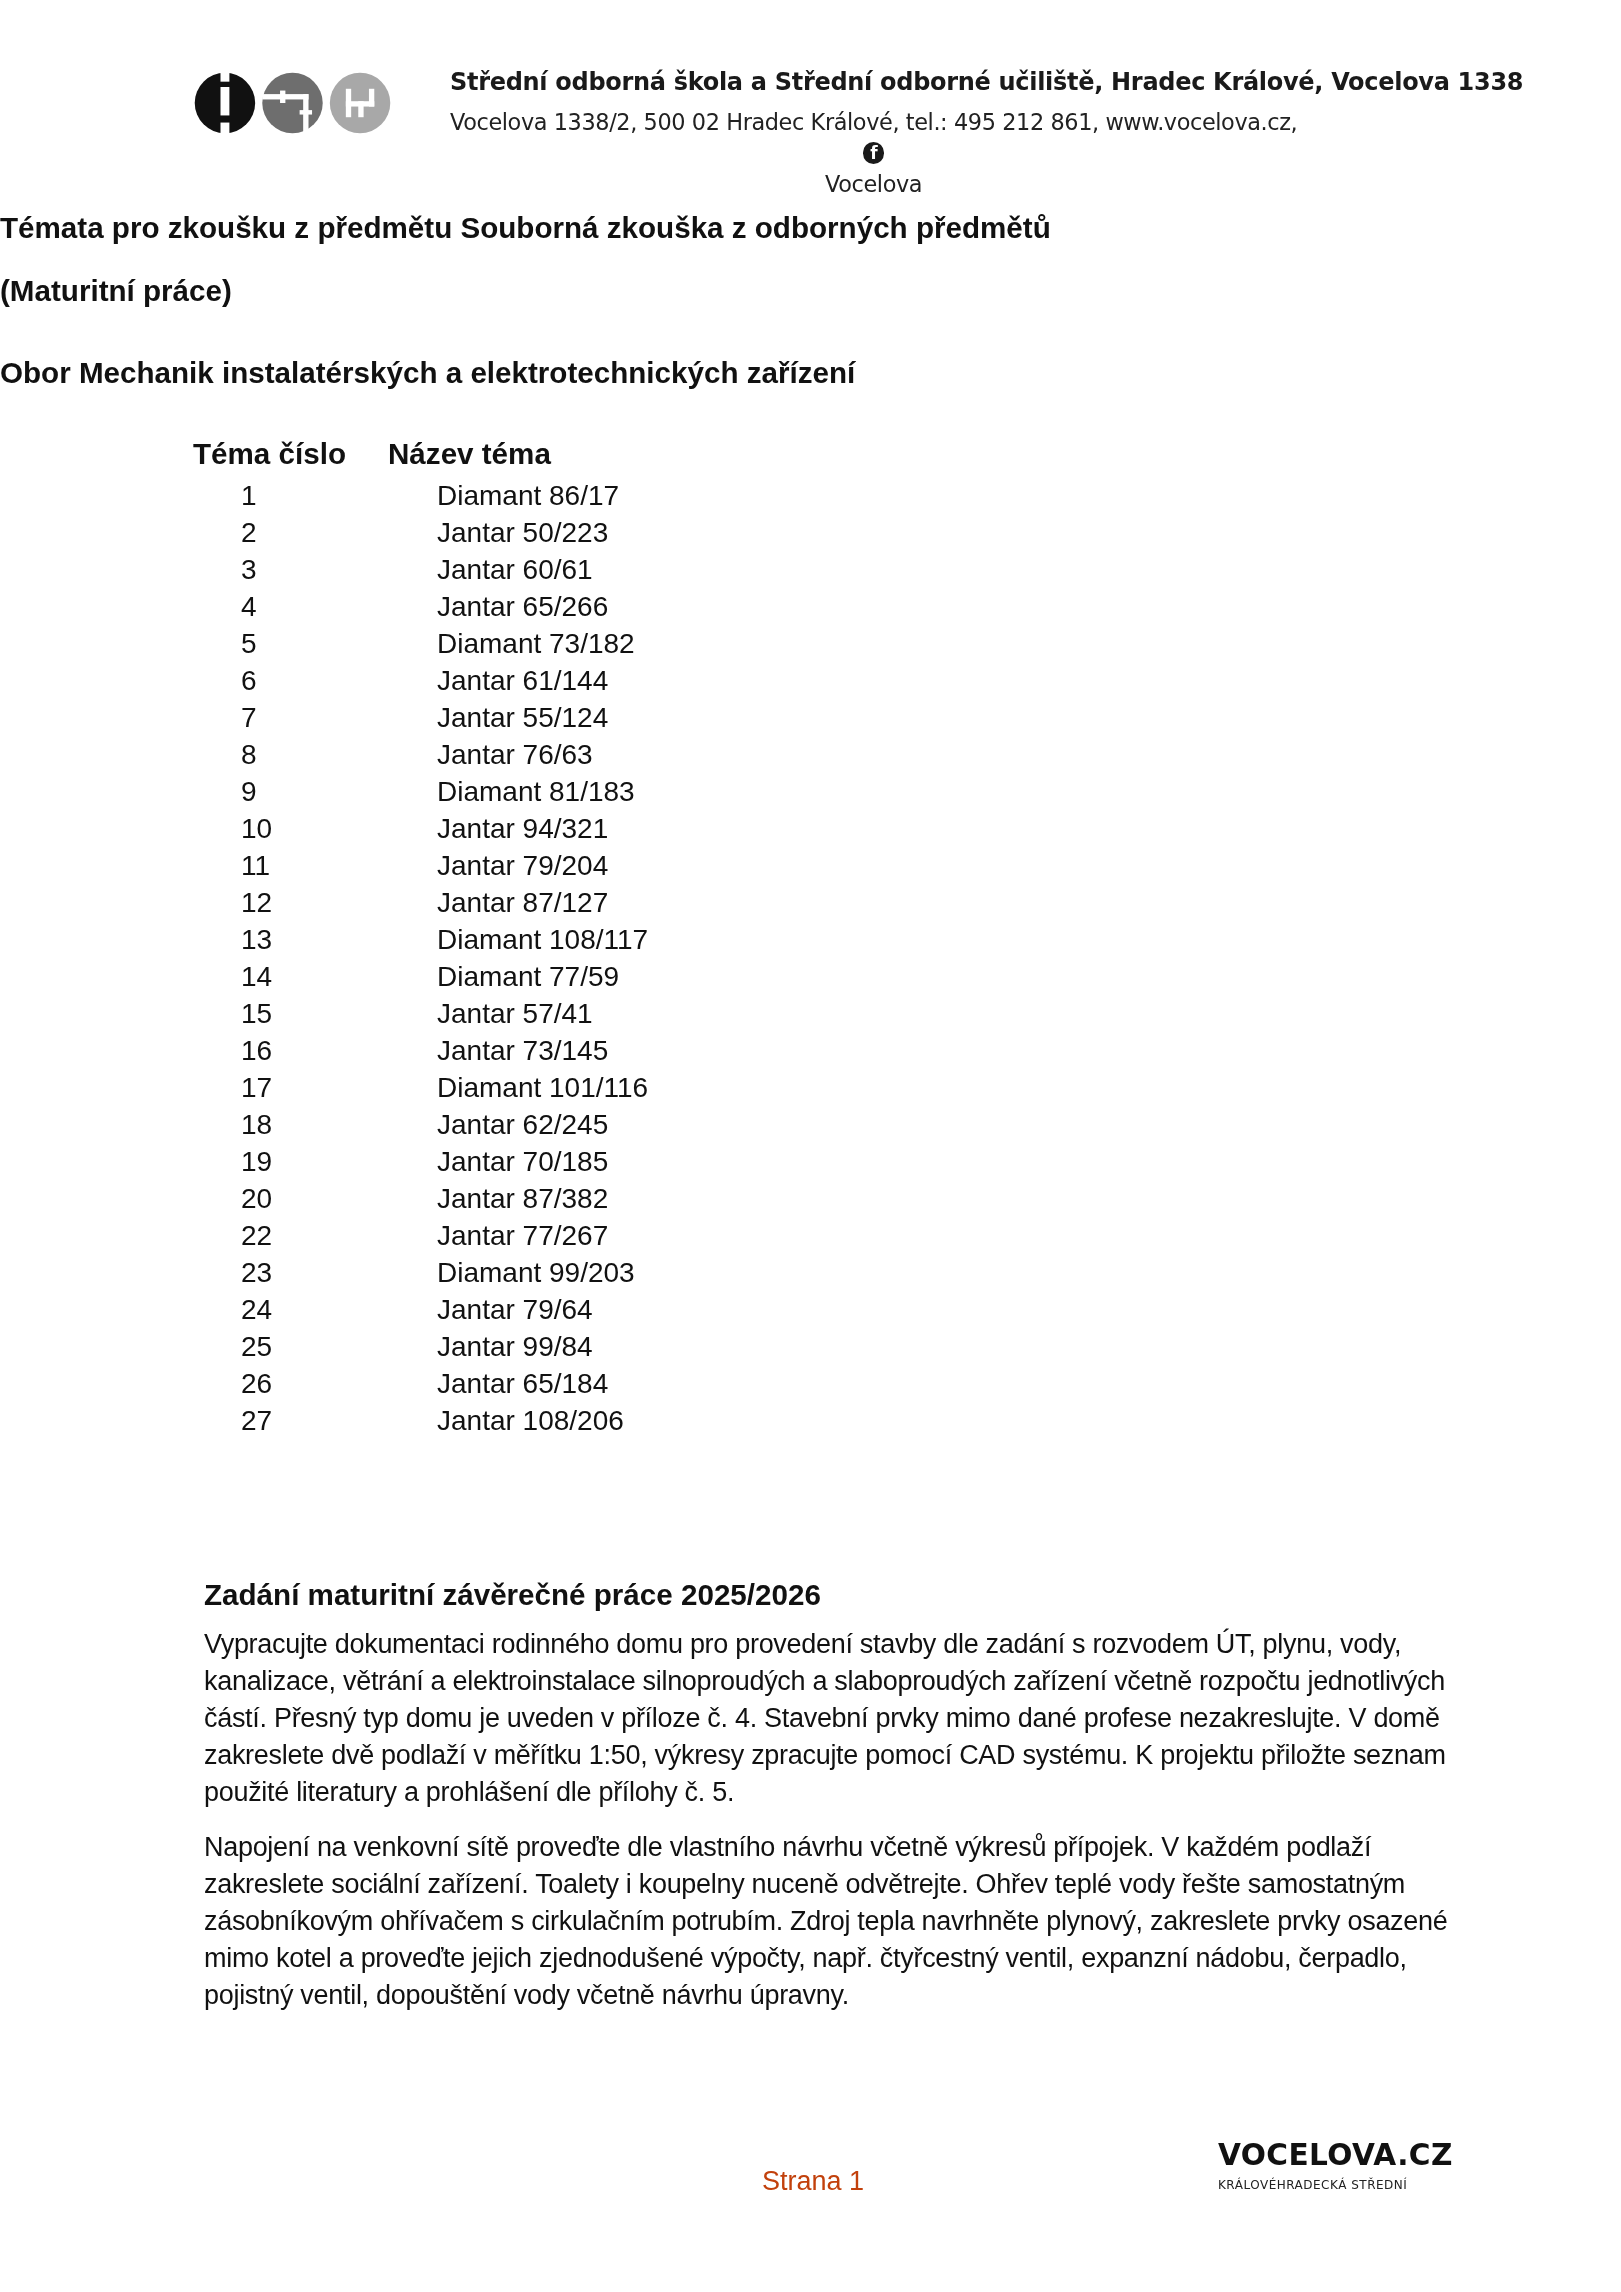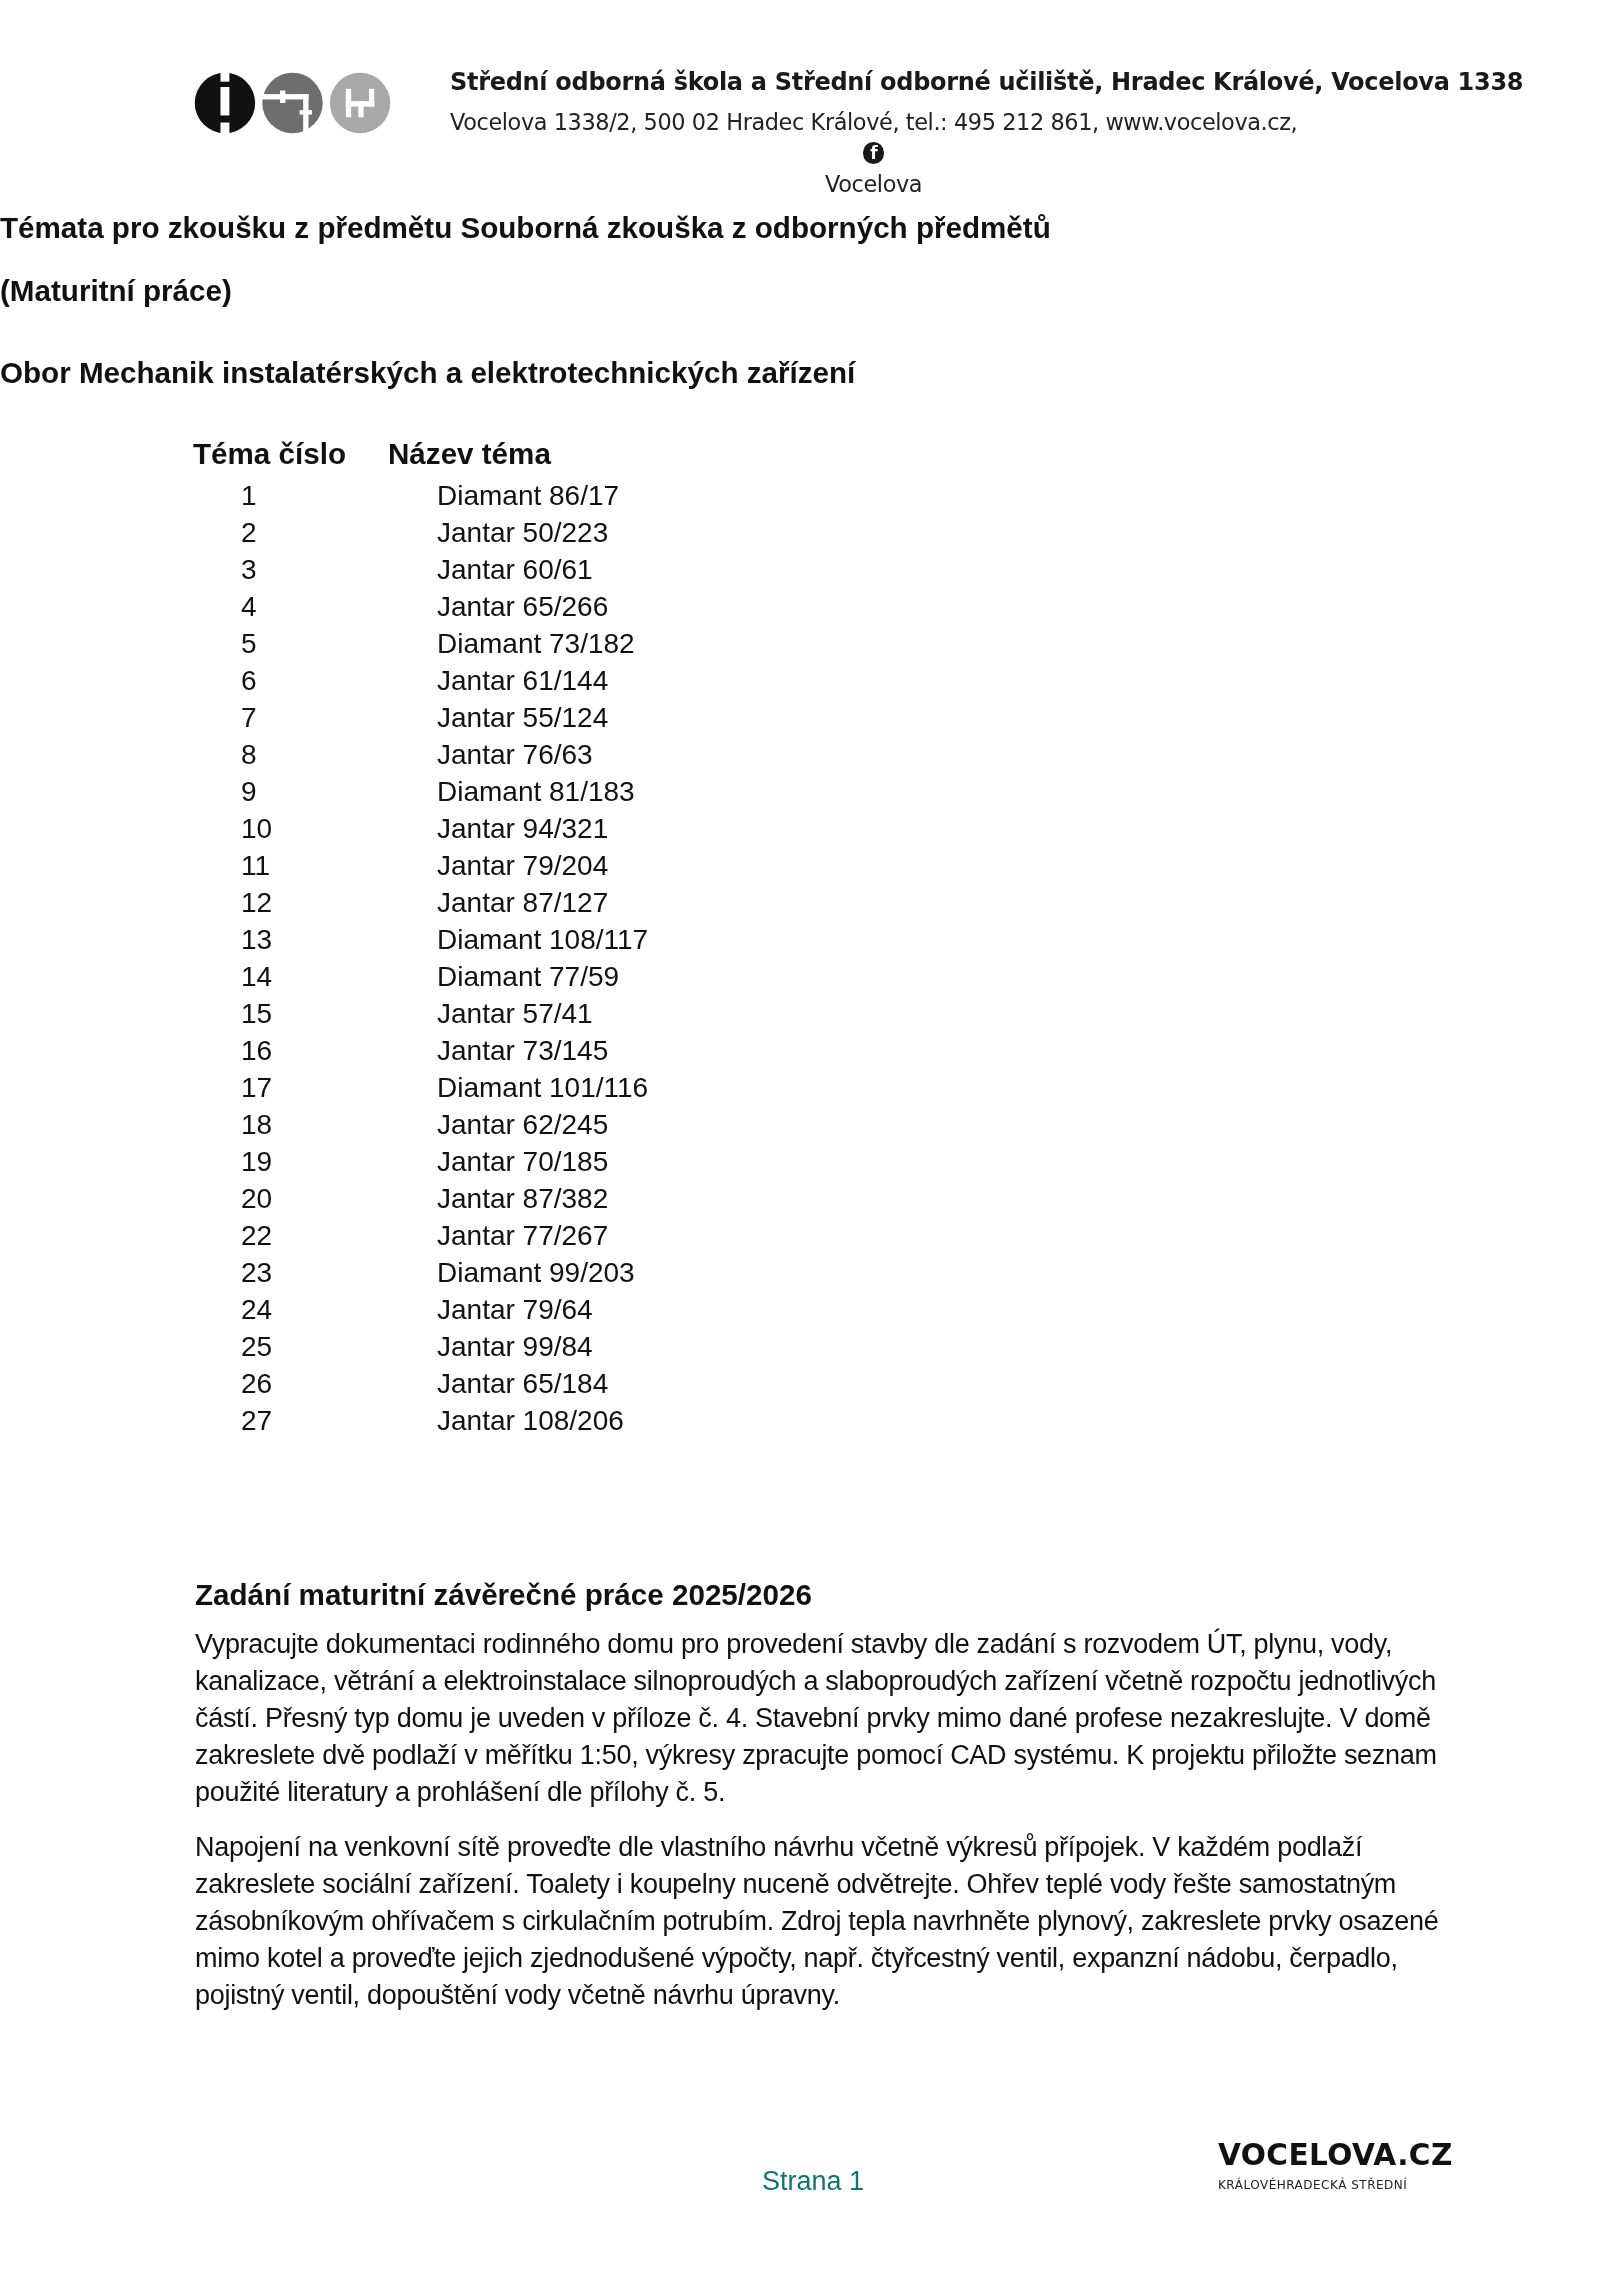--- a/index.html
+++ b/index.html
@@ -104,21 +104,21 @@
       height: 37px;
       align-items: center;
       font-size: 28px;
     }
     .topic-num { width: 244px; padding-left: 48px; box-sizing: border-box; }
     .topic-name { white-space: nowrap; }
 
     
     .assignment {
       position: absolute;
-      left: 195px;
+      left: 204px;
       top: 1578px;
       width: 1254px;
     }
     .assignment h2 {
       margin: 0 0 14.3px 0;
       font-size: 29.6px;
       font-weight: bold;
     }
     .assignment p {
       margin: 0 0 18px 0;
@@ -126,21 +126,21 @@
       line-height: 37px;
       letter-spacing: -0.3px;
     }
 
     
     .page-number {
       position: absolute;
       left: 762px;
       top: 2166px;
       font-size: 27px;
-      color: #0f766e;
+      color: #c2410c;
     }
     .footer-brand {
       position: absolute;
       left: 1218px;
       top: 2139px;
       text-align: left;
     }
     .brand-name {
       font-family: "DejaVu Sans", sans-serif;
       font-weight: bold;

